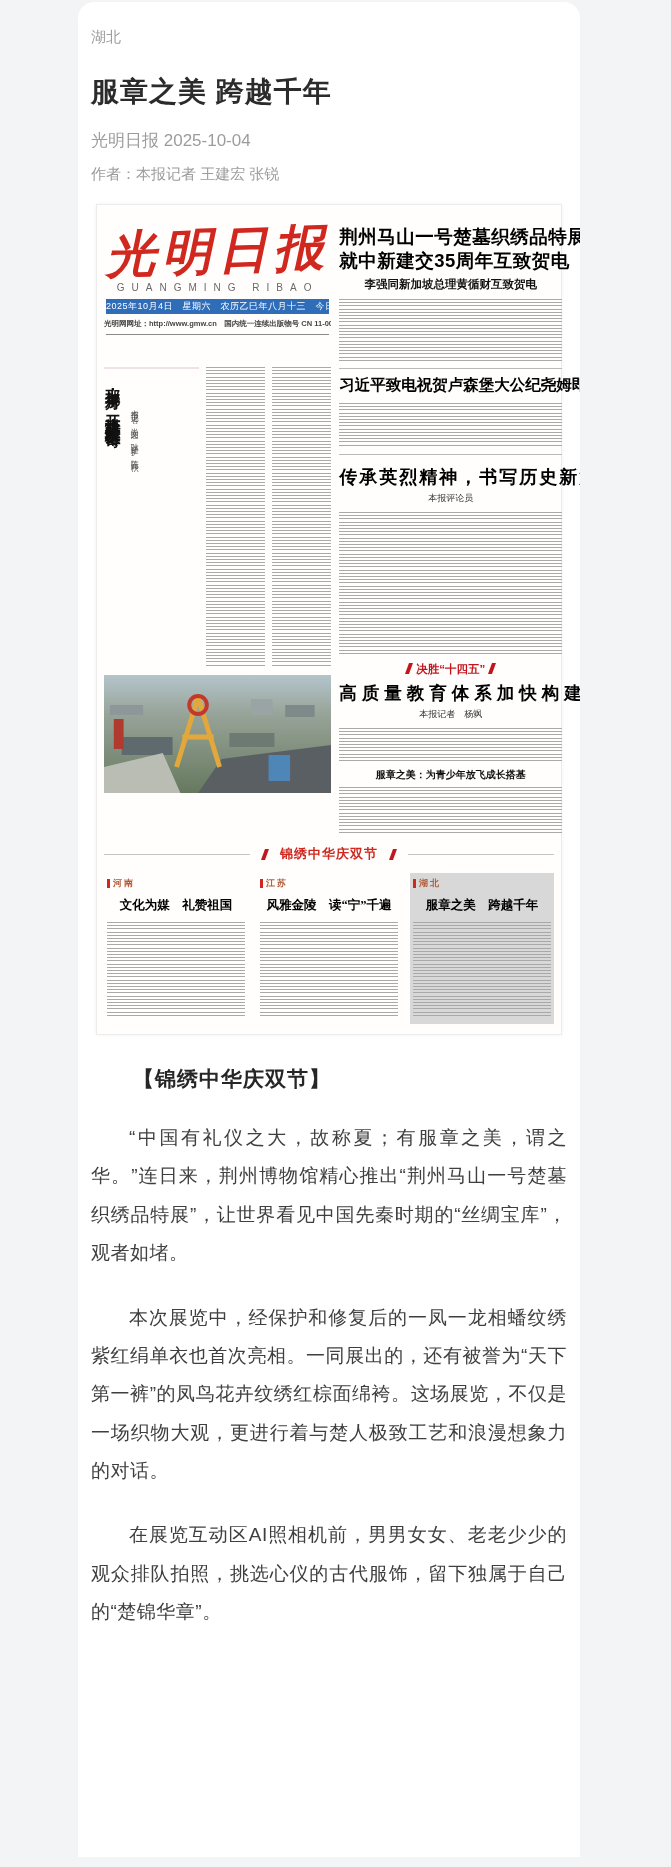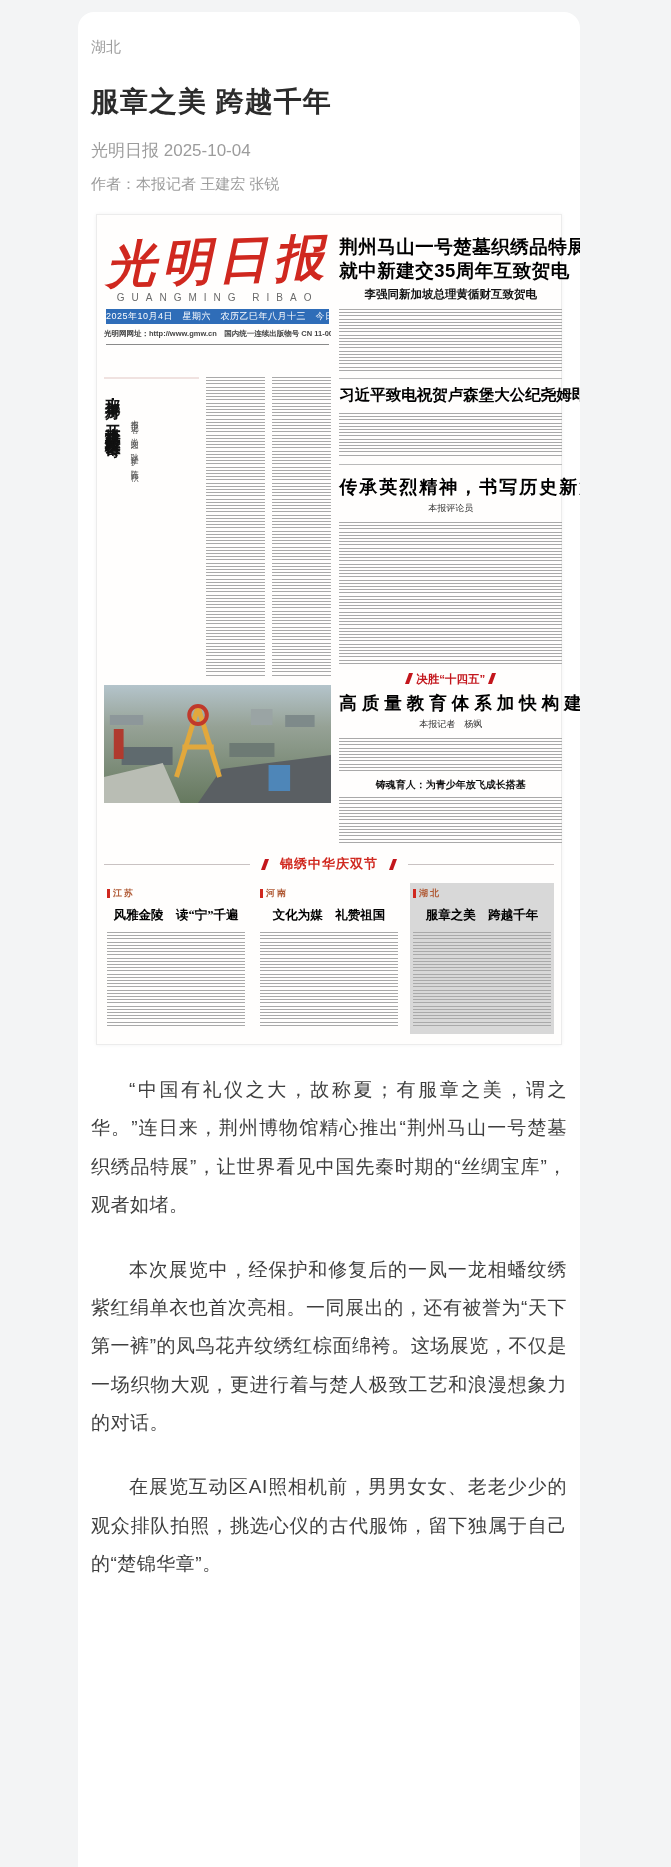--- a/index.html
+++ b/index.html
@@ -3,21 +3,21 @@
 <meta charset="utf-8">
 <style>
   * { box-sizing: border-box; margin: 0; padding: 0; }
   html,body { width:671px; height:1867px; overflow:hidden; }
   body {
     background:#f3f4f5;
     font-family:"Liberation Sans", sans-serif;
     color:#3f3f3f;
   }
   .card {
-    position:absolute; left:78px; top:12px;
+    position:absolute; left:78px; top:2px;
     width:502px; height:1855px;
     background:#ffffff;
     border-radius:16px 16px 0 0;
     padding:26px 13px 30px;
     overflow:hidden;
   }
   .category { font-size:15px; color:#9c9c9c; }
   .title { margin-top:26px; font-size:28px; font-weight:600; color:#2b2b2b; letter-spacing:1px; }
   .meta   { margin-top:18px; font-size:17px; color:#9c9c9c; }
   .meta2  { margin-top:13px; font-size:15px; color:#9c9c9c; }
@@ -183,59 +183,60 @@
         <div class="rule"></div>
         <div class="hl3">传承英烈精神，书写历史新篇</div>
         <div class="byline">本报评论员</div>
         <div class="txr tx" style="height:142px"></div>
         <div class="badge-row">
           <span class="slash"></span><span>决胜“十四五”</span><span class="slash"></span>
         </div>
         <div class="hl4">高质量教育体系加快构建</div>
         <div class="byline">本报记者　杨飒</div>
         <div class="txr tx" style="height:34px"></div>
-        <div class="sub4">铸魂育人：为青少年放飞成长搭基</div>
+        <div class="sub4">服章之美：为青少年放飞成长搭基</div>
         <div class="tx" style="height:46px"></div>
       </div>
     </div>
 
     <div class="divider">
       <span class="line"></span>
       <span class="slash"></span>
       <span class="dtext">锦绣中华庆双节</span>
       <span class="slash"></span>
       <span class="line"></span>
     </div>
 
     <div class="strip">
       <div class="pcol">
         <div class="prov">
             <i></i>
-            <span>江苏</span>
-          </div>
-        <div class="ptitle">风雅金陵　读“宁”千遍</div>
+            <span>河南</span>
+          </div>
+        <div class="ptitle">文化为媒　礼赞祖国</div>
         <div class="ptx tx"></div>
       </div>
       <div class="pcol">
         <div class="prov">
             <i></i>
-            <span>河南</span>
-          </div>
-        <div class="ptitle">文化为媒　礼赞祖国</div>
+            <span>江苏</span>
+          </div>
+        <div class="ptitle">风雅金陵　读“宁”千遍</div>
         <div class="ptx tx"></div>
       </div>
       <div class="pcol hl">
         <div class="prov">
             <i></i>
             <span>湖北</span>
           </div>
         <div class="ptitle">服章之美　跨越千年</div>
         <div class="ptx tx"></div>
       </div>
     </div>
   </div>
 
+  <div class="section-heading">【锦绣中华庆双节】</div>
 
   <p class="para">“中国有礼仪之大，故称夏；有服章之美，谓之华。”连日来，荆州博物馆精心推出“荆州马山一号楚墓织绣品特展”，让世界看见中国先秦时期的“丝绸宝库”，观者如堵。</p>
   <p class="para">本次展览中，经保护和修复后的一凤一龙相蟠纹绣紫红绢单衣也首次亮相。一同展出的，还有被誉为“天下第一裤”的凤鸟花卉纹绣红棕面绵袴。这场展览，不仅是一场织物大观，更进行着与楚人极致工艺和浪漫想象力的对话。</p>
   <p class="para">在展览互动区AI照相机前，男男女女、老老少少的观众排队拍照，挑选心仪的古代服饰，留下独属于自己的“楚锦华章”。</p>
 
 </div>
 
 </body></html>

